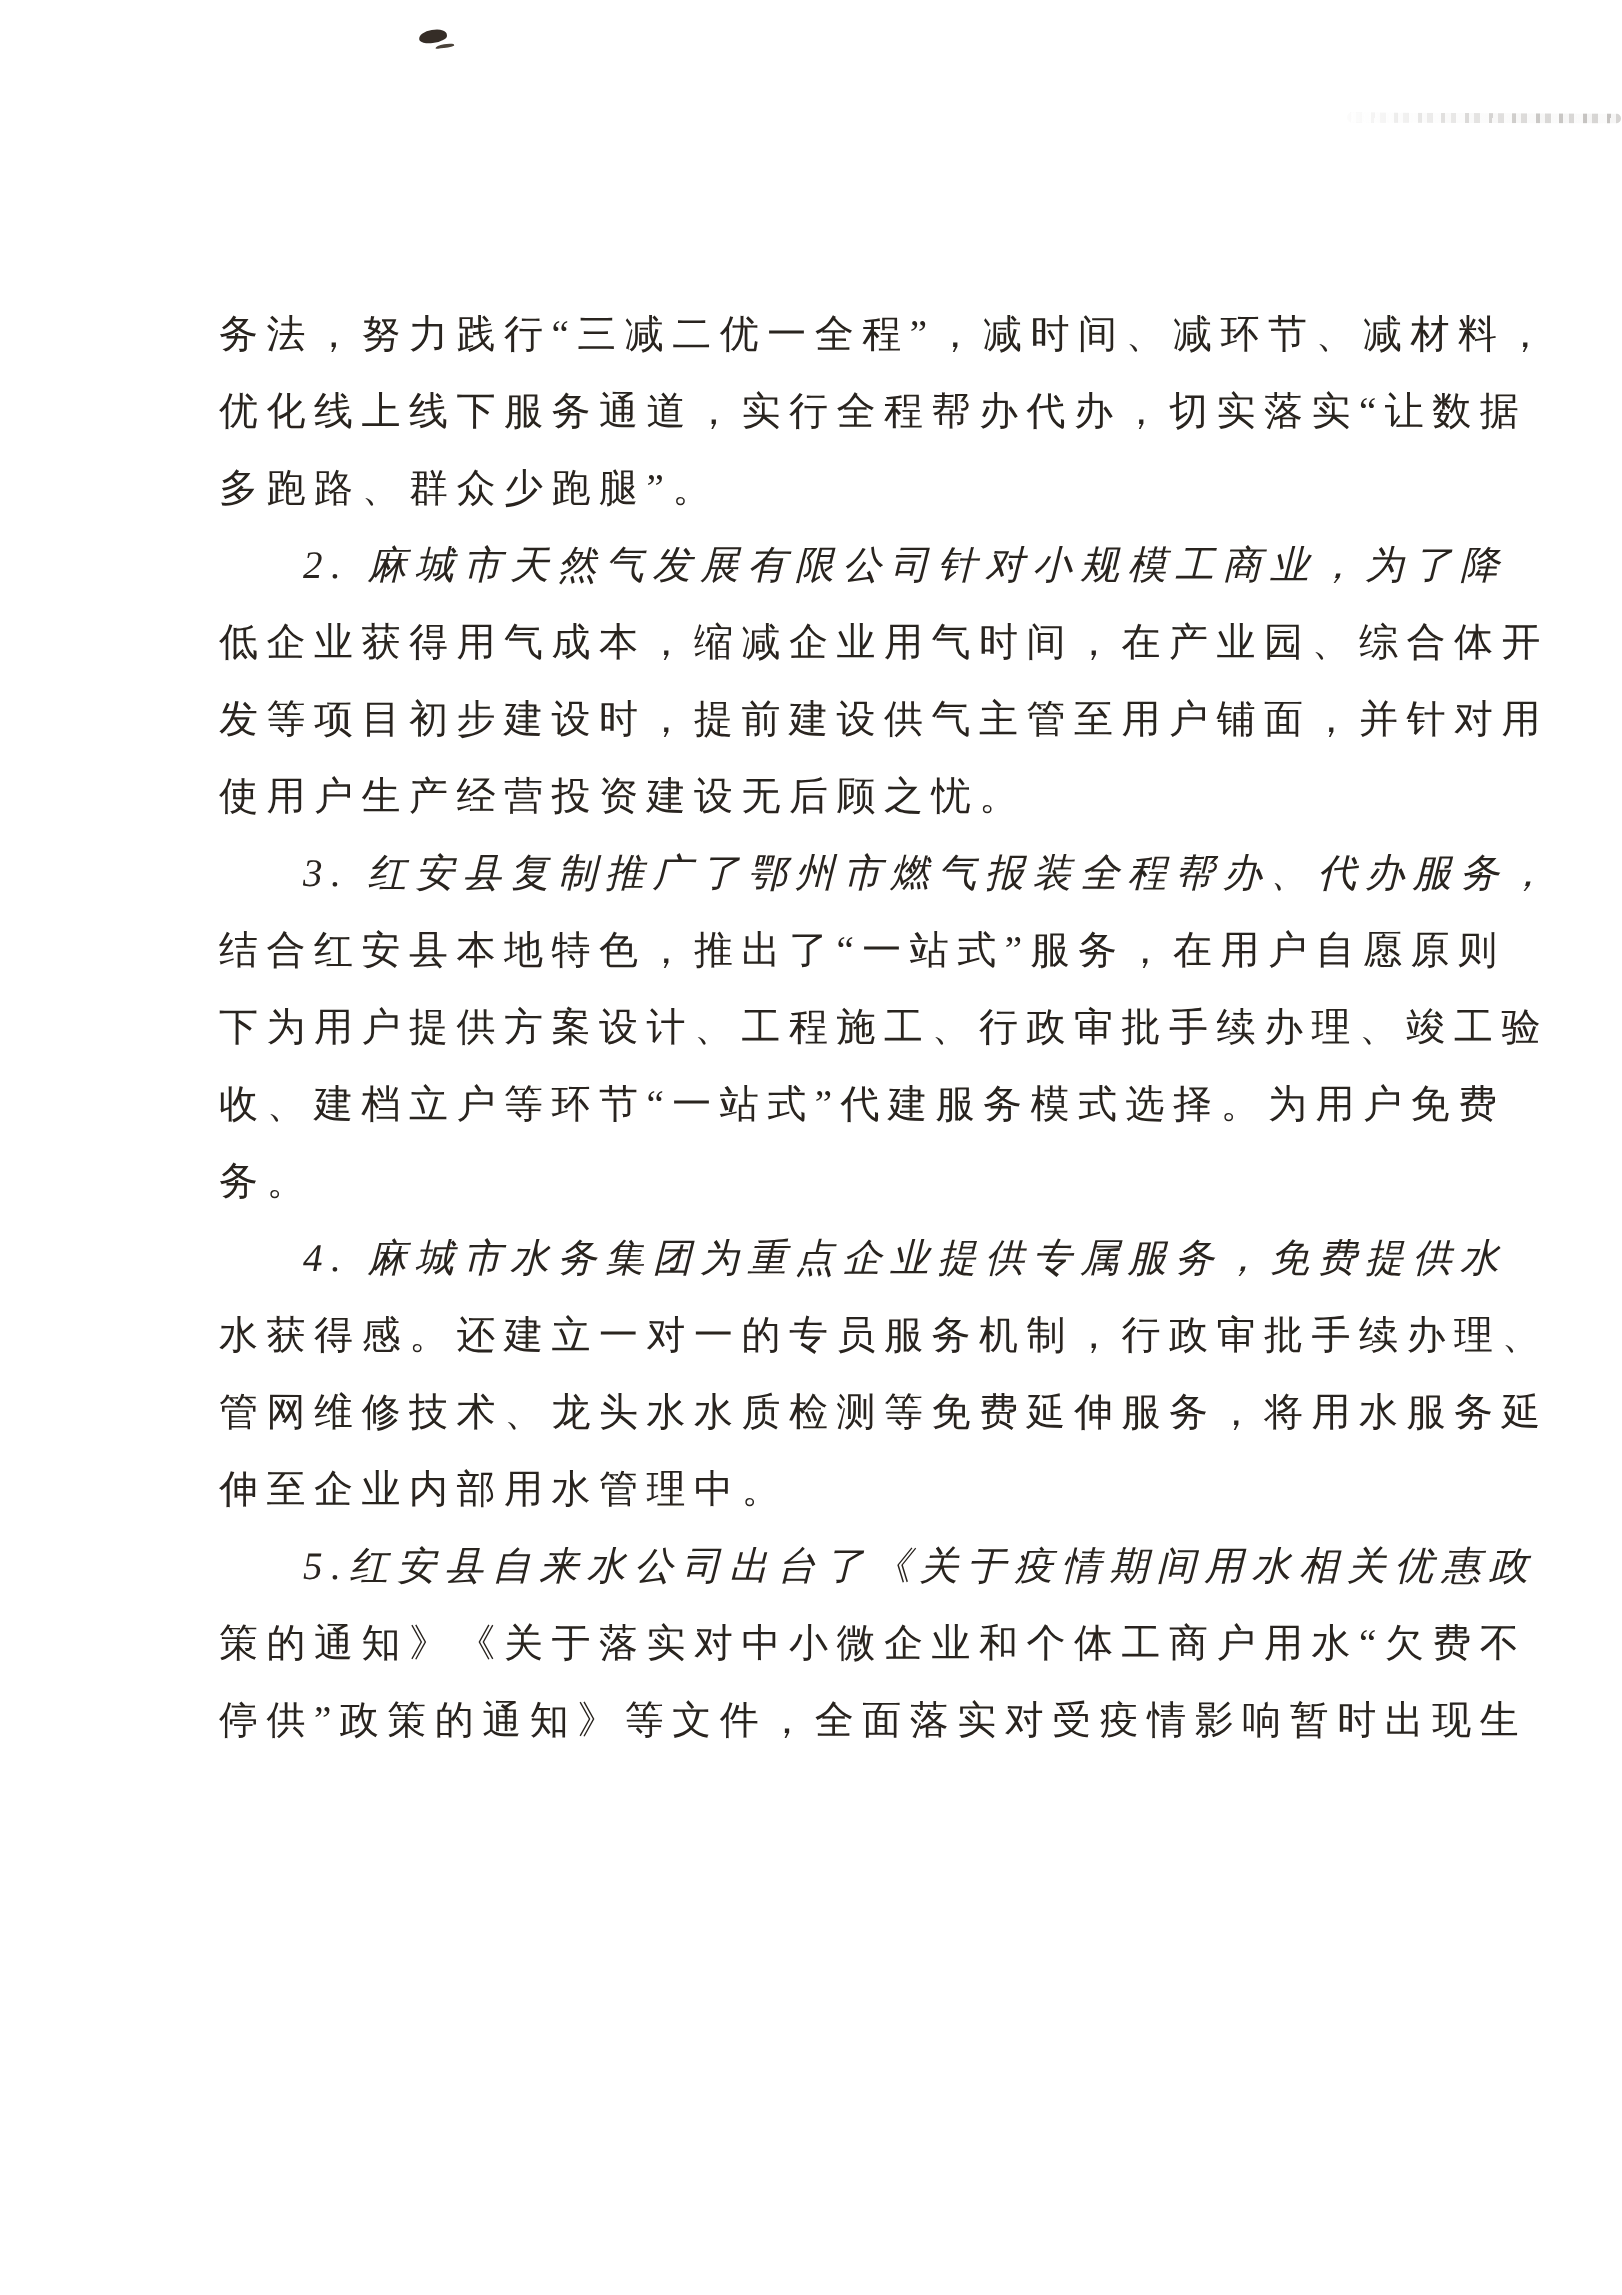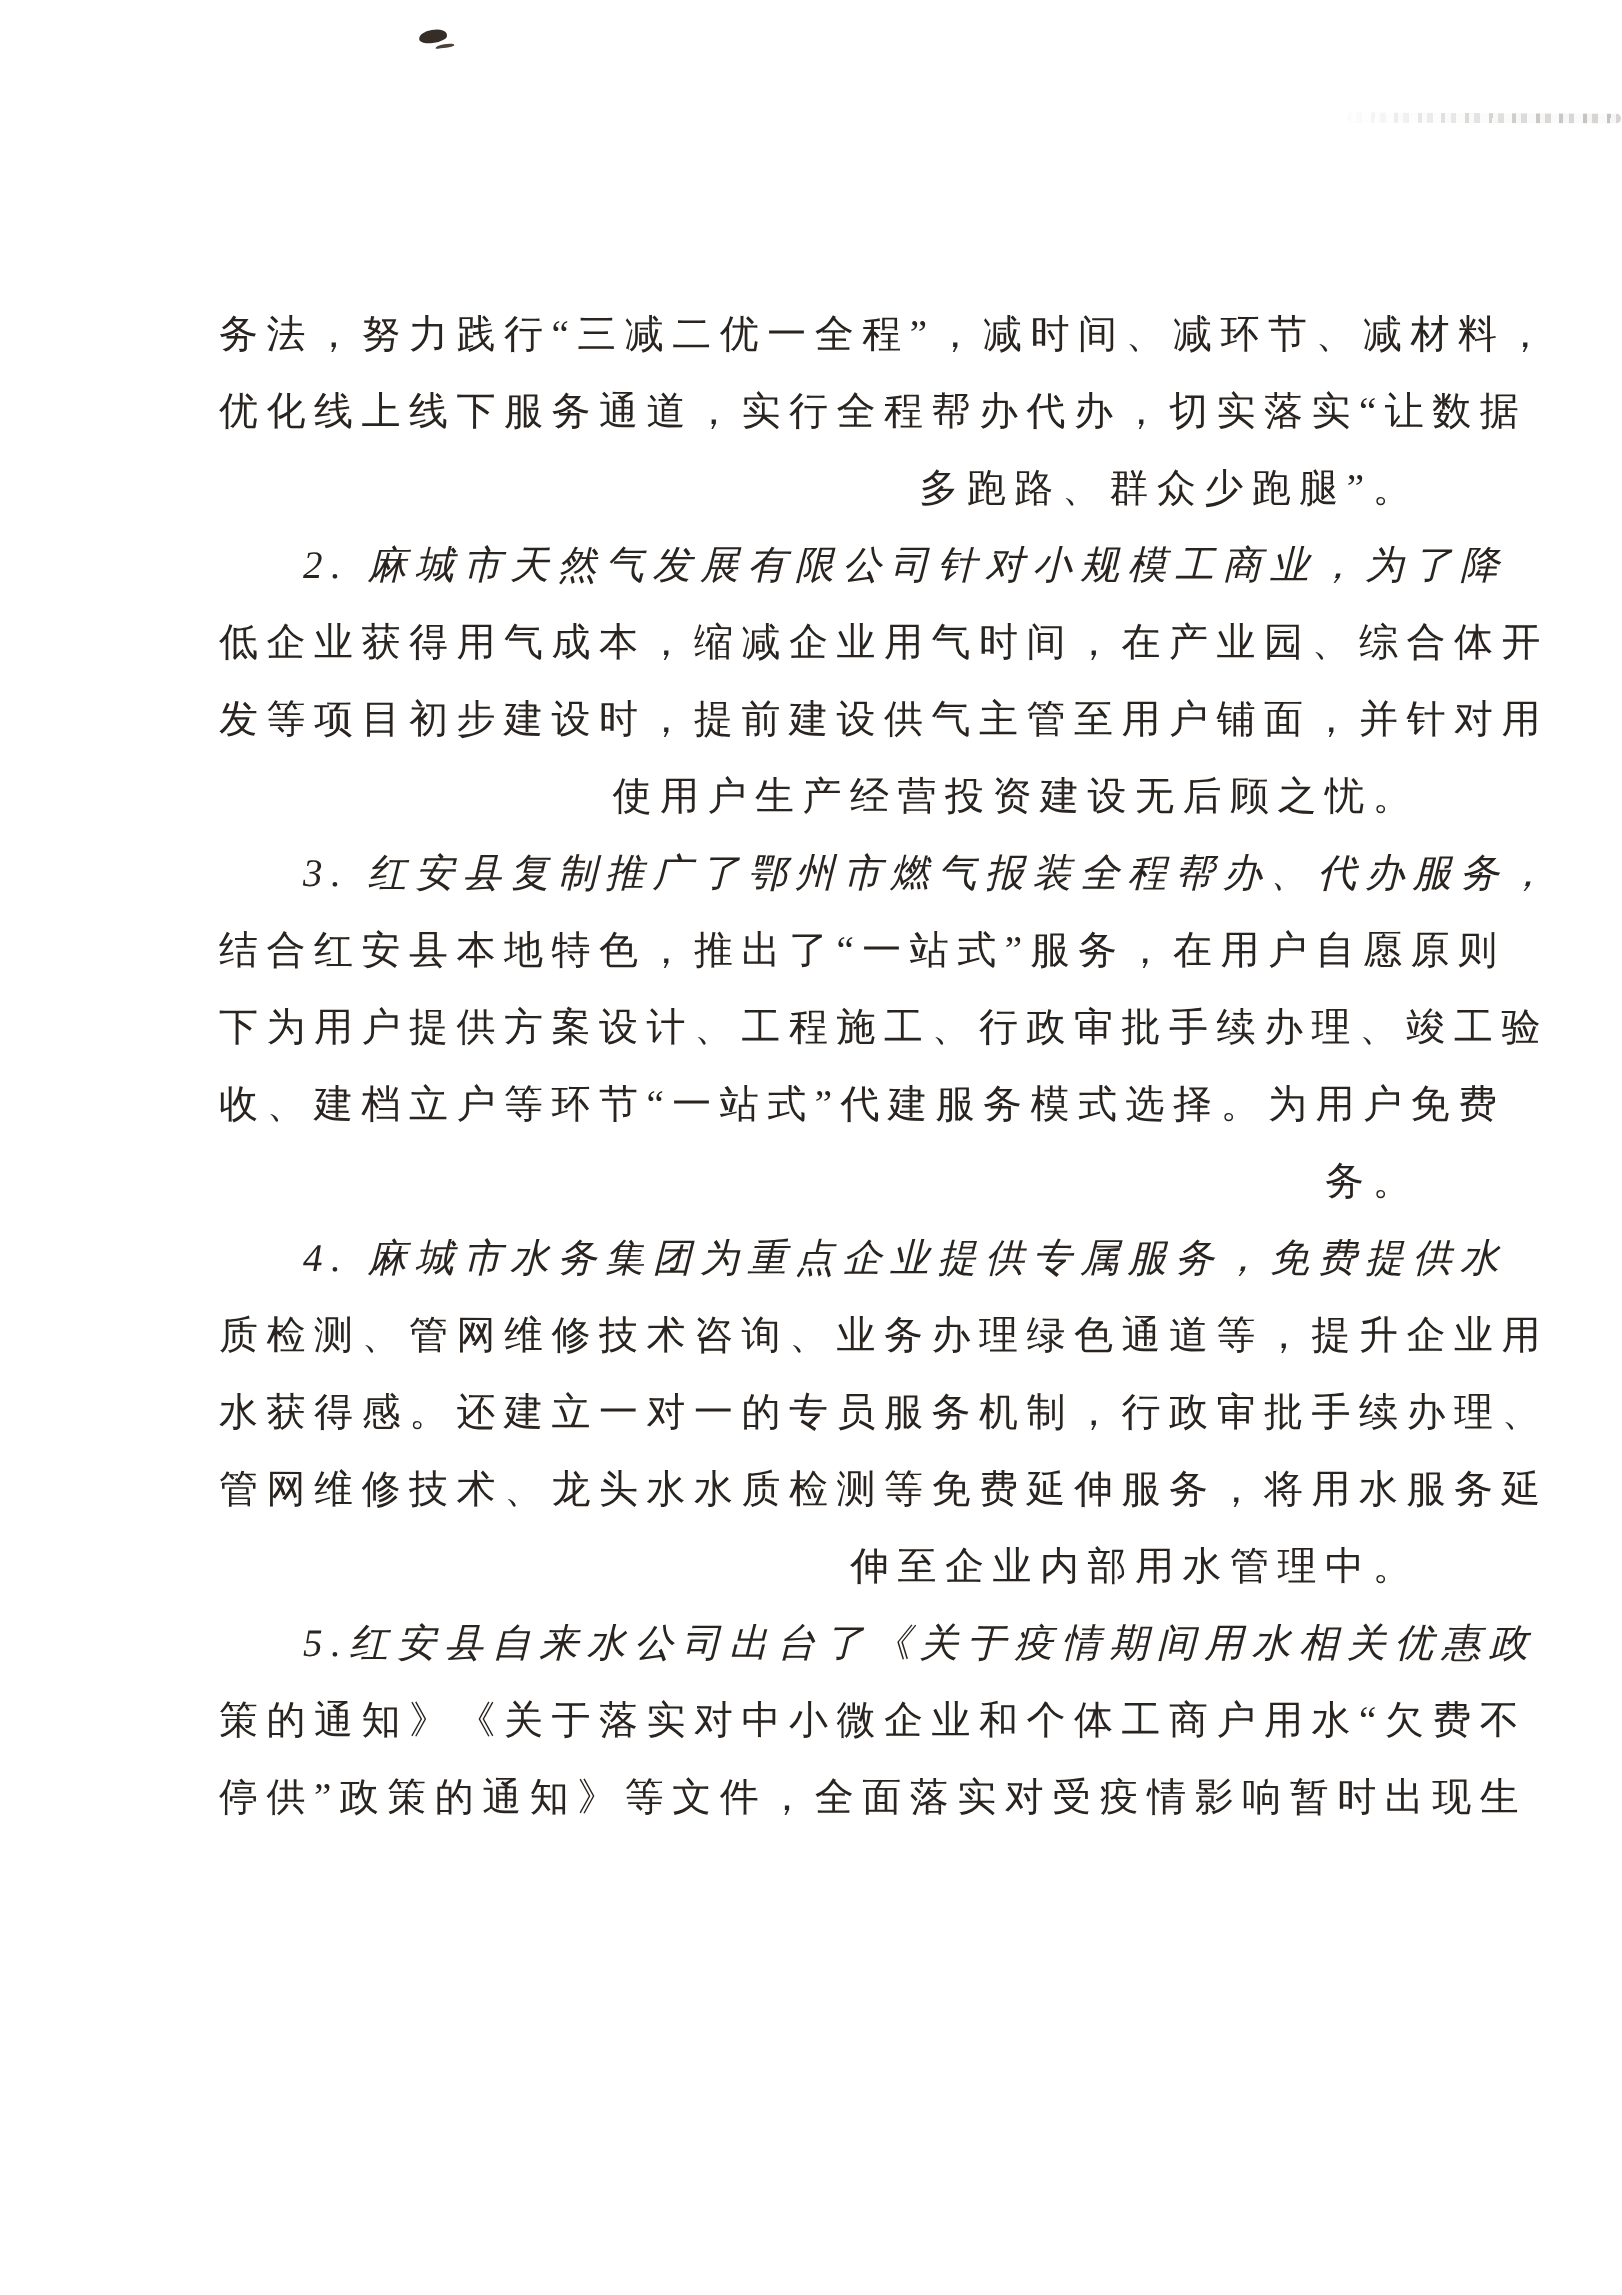--- a/index.html
+++ b/index.html
@@ -19,21 +19,20 @@
     background: #ffffff;
     overflow: hidden;
   }
   
   .text-block {
     position: absolute;
     left: 219px;
     top: 296px;
     width: 1201px;
     color: #29241f;
-    text-align: right;
   }
   .line {
     font-size: 39px;
     line-height: 77px;
     height: 77px;
     letter-spacing: 8.5px;
     white-space: nowrap;
     font-weight: 400;
     text-rendering: geometricPrecision;
   }
@@ -84,21 +83,20 @@
       <div class="line indent">2. 麻城市天然气发展有限公司针对小规模工商业，为了降</div>
       <div class="line">低企业获得用气成本，缩减企业用气时间，在产业园、综合体开</div>
       <div class="line">发等项目初步建设时，提前建设供气主管至用户铺面，并针对用</div>
       <div class="line">使用户生产经营投资建设无后顾之忧。</div>
       <div class="line indent">3. 红安县复制推广了鄂州市燃气报装全程帮办、代办服务，</div>
       <div class="line">结合红安县本地特色，推出了“一站式”服务，在用户自愿原则</div>
       <div class="line">下为用户提供方案设计、工程施工、行政审批手续办理、竣工验</div>
       <div class="line">收、建档立户等环节“一站式”代建服务模式选择。为用户免费</div>
       <div class="line">务。</div>
       <div class="line indent">4. 麻城市水务集团为重点企业提供专属服务，免费提供水</div>
-      <div class="line">质检测、管网维修技术咨询、业务办理绿色通道等，提升企业用</div>
       <div class="line">水获得感。还建立一对一的专员服务机制，行政审批手续办理、</div>
       <div class="line">管网维修技术、龙头水水质检测等免费延伸服务，将用水服务延</div>
       <div class="line">伸至企业内部用水管理中。</div>
       <div class="line indent">5.红安县自来水公司出台了《关于疫情期间用水相关优惠政</div>
       <div class="line">策的通知》《关于落实对中小微企业和个体工商户用水“欠费不</div>
       <div class="line">停供”政策的通知》等文件，全面落实对受疫情影响暂时出现生</div>
     </div>
 </div>
 
 

